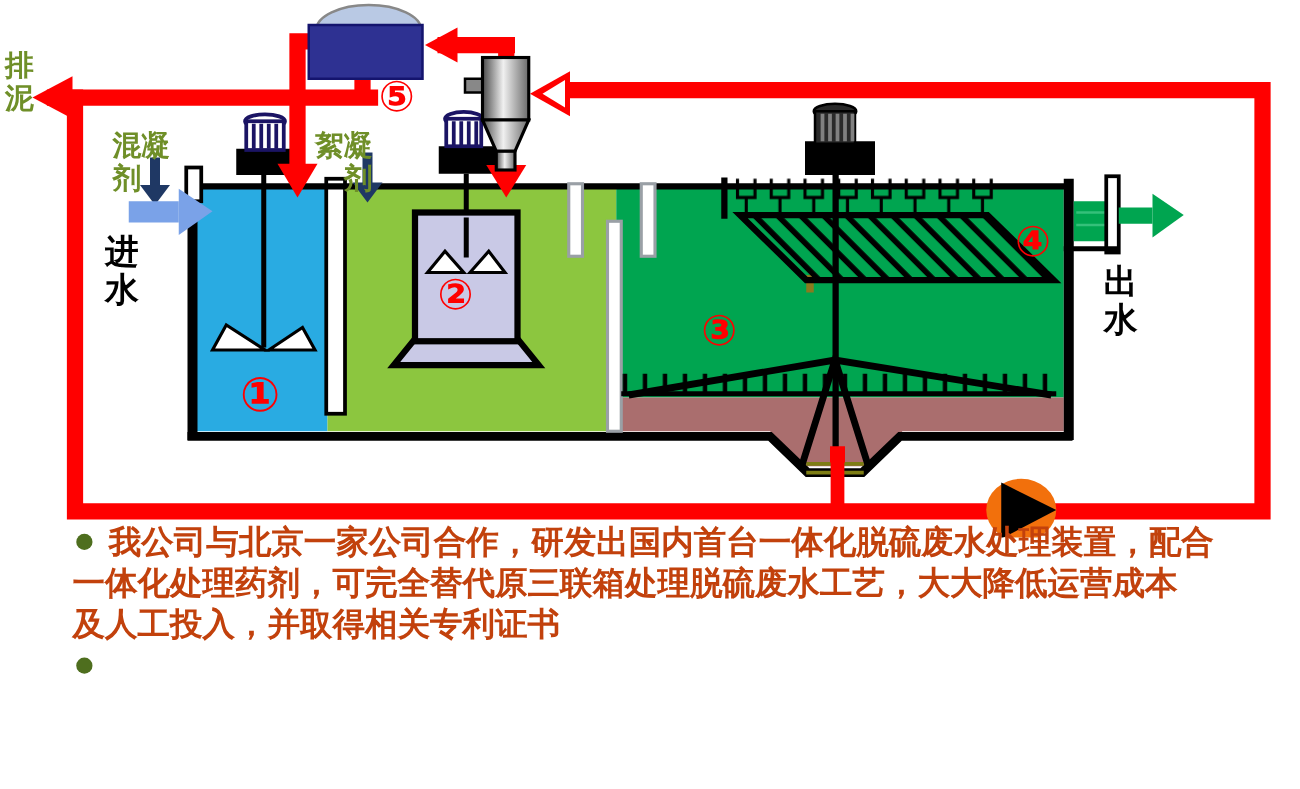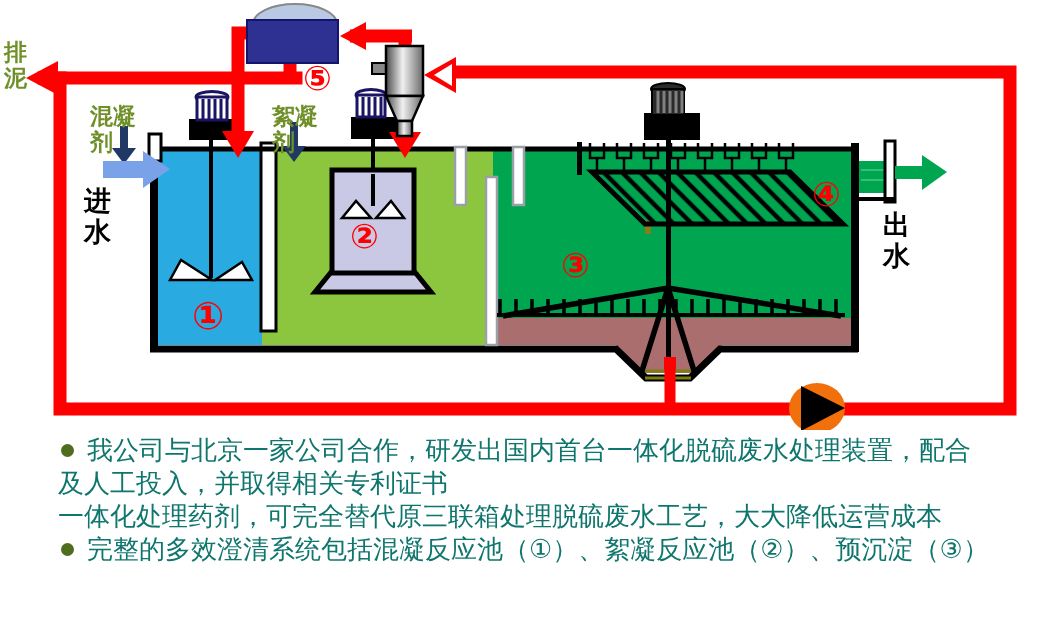--- a/index.html
+++ b/index.html
@@ -4,22 +4,22 @@
 <style>
   html,body{margin:0;padding:0;background:#fff;}
   .canvas{position:relative;width:1040px;height:631px;background:#fff;overflow:hidden;
           font-family:"Liberation Sans","DejaVu Sans",sans-serif;}
   .diagram-svg{position:absolute;left:0;top:0;}
   .lbl{position:absolute;white-space:pre-line;font-weight:bold;line-height:1.12;}
   .lbl-green{color:#6f8f28;font-size:23px;}
   .lbl-black{color:#000;font-size:27px;line-height:1.15;}
   .num{position:absolute;color:#ff0000;font-family:"DejaVu Serif","DejaVu Sans",serif;
        font-size:34px;font-weight:bold;line-height:1;}
-  .bullets{position:absolute;left:58px;top:434px;width:975px;color:#0f766e;
-           font-weight:normal;font-size:26px;}
+  .bullets{position:absolute;left:58px;top:417px;width:975px;color:#c2410c;
+           font-weight:bold;font-size:26px;}
   .b-line{height:33px;line-height:33px;white-space:nowrap;}
   .disc{display:inline-block;width:13px;height:13px;border-radius:50%;
         background:#4e6e1e;margin:0 13px 4px 3px;vertical-align:middle;}
 </style>
 </head>
 <body>
 
 <div class="canvas">
 
 <svg class="diagram-svg" width="1040" height="430" viewBox="0 0 1040 430">
@@ -147,33 +147,33 @@
     <polygon points="434,75 452,64 452,86" fill="#ffffff"></polygon>
     <ellipse cx="817" cy="408" rx="28" ry="25" fill="#f2700c"></ellipse>
     <polygon points="801,386 845,408 801,431" fill="#000"></polygon>
   </g>
 </svg>
 
 <div class="lbl lbl-green" style="left:4px;top:40px;">排
 泥</div>
 <div class="lbl lbl-green" style="left:90px;top:104px;">混凝
 剂</div>
-<div class="lbl lbl-green" style="left:272px;top:104px;">絮凝
+<div class="lbl lbl-green" style="left:252px;top:104px;text-align:right;">絮凝
 剂</div>
 <div class="lbl lbl-black" style="left:84px;top:186px;">进
 水</div>
 <div class="lbl lbl-black" style="left:883px;top:210px;">出
 水</div>
 
 <div class="num" style="left:192px;top:297px;font-size:38px;">①</div>
 <div class="num" style="left:350px;top:219px;">②</div>
 <div class="num" style="left:561px;top:248px;">③</div>
 <div class="num" style="left:812px;top:177px;">④</div>
 <div class="num" style="left:303px;top:61px;">⑤</div>
 
 <div class="bullets">
   <div class="b-line"><span class="disc"></span><span>我公司与北京一家公司合作，研发出国内首台一体化脱硫废水处理装置，配合</span></div>
+  <div class="b-line">一体化处理药剂，可完全替代原三联箱处理脱硫废水工艺，大大降低运营成本</div>
   <div class="b-line">及人工投入，并取得相关专利证书</div>
-  <div class="b-line">一体化处理药剂，可完全替代原三联箱处理脱硫废水工艺，大大降低运营成本</div>
-  <div class="b-line"><span class="disc"></span><span>完整的多效澄清系统包括混凝反应池（①）、絮凝反应池（②）、预沉淀（③）</span></div>
+  <div class="b-line"><span class="disc"></span></div>
 </div>
 
 </div>
 
 </body></html>

